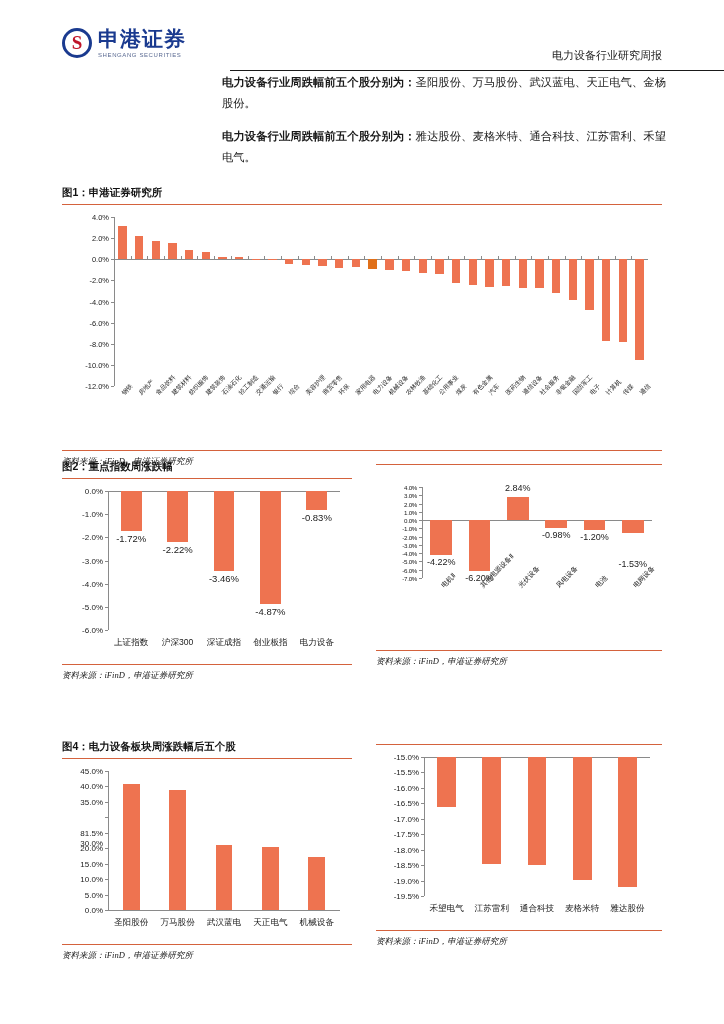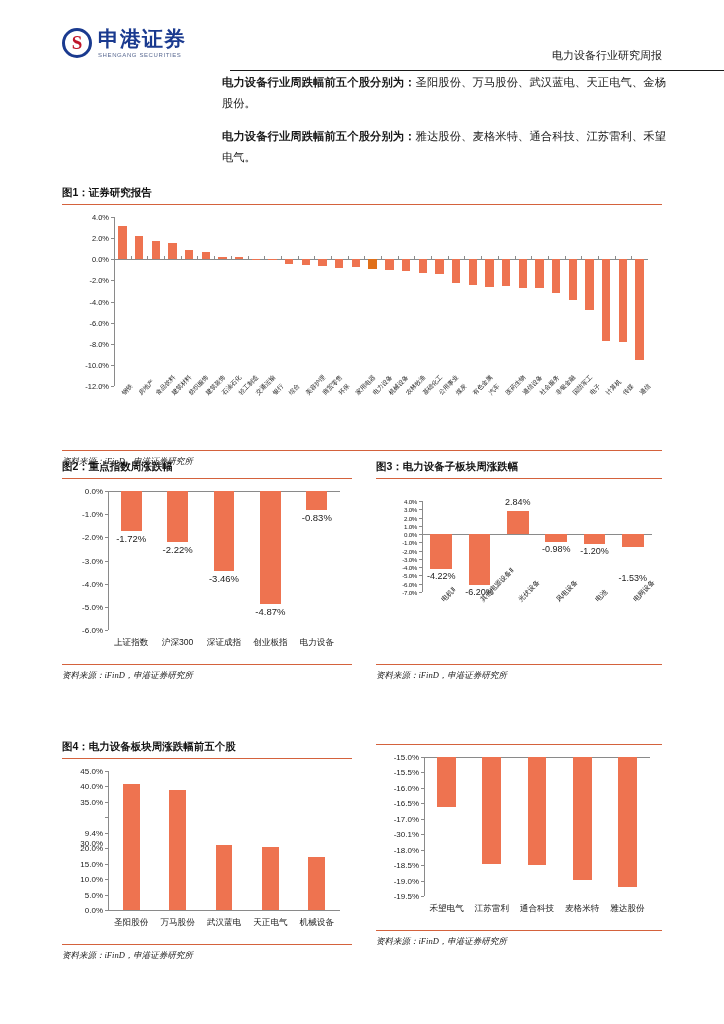--- a/index.html
+++ b/index.html
@@ -84,21 +84,21 @@
 
   <div class="para" id="para1">
     <b>电力设备行业周跌幅前五个股分别为：</b><span>圣阳股份、万马股份、武汉蓝电、天正电气、金杨股份。</span>
   </div>
   <div class="para" id="para2">
     <b>电力设备行业周跌幅前五个股分别为：</b><span>雅达股份、麦格米特、通合科技、江苏雷利、禾望电气。</span>
   </div>
 
   <div class="fig" id="figure-1" style="left:62px; top:186px; width:600px;">
     <div class="fig-title">
-      <span>图1：</span><span>证券研究报告</span>
+      <span>图1：</span><span>申港证券研究所</span>
     </div>
     <div class="fig-rule"></div>
     <div class="plot" id="plot1" style="height:245px;">
         <div class="axis-line" style="left: 52px; top: 12px; width: 1px; height: 169px;"></div>
         <div class="tick" style="left: 49px; top: 12px;"></div>
         <div class="ylab" style="right: 553px; top: 12px; font-size: 7.5px;">4.0%</div>
         <div class="tick" style="left: 49px; top: 33.125px;"></div>
         <div class="ylab" style="right: 553px; top: 33.125px; font-size: 7.5px;">2.0%</div>
         <div class="tick" style="left: 49px; top: 54.25px;"></div>
         <div class="ylab" style="right: 553px; top: 54.25px; font-size: 7.5px;">0.0%</div>
@@ -252,23 +252,20 @@
         <div class="vlabel" style="left: 208.4px; top: 126.822px; font-size: 9.5px; transform: translateX(-50%);">-4.87%</div>
         <div class="bar" title="电力设备 -0.83%" style="left: 244.36px; top: 12px; width: 20.88px; height: 19.2283px;"></div>
         <div class="xlab" style="left: 254.8px; top: 158px; font-size: 8.6px; transform: translateX(-50%);">电力设备</div>
         <div class="vlabel" style="left: 254.8px; top: 33.2283px; font-size: 9.5px; transform: translateX(-50%);">-0.83%</div>
       </div>
     <div class="fig-rule-bottom"></div>
     <div class="fig-src">资料来源：iFinD，申港证券研究所</div>
   </div>
 
   <div class="fig" id="figure-3" style="left:376px; top:460px; width:286px;">
-    <div class="fig-title">
-      <span>图3：</span><span>电力设备子板块周涨跌幅</span>
-    </div>
     <div class="fig-rule"></div>
     <div class="plot" id="plot3" style="height:185px;">
         <div class="axis-line" style="left: 46px; top: 22px; width: 1px; height: 91px;"></div>
         <div class="tick" style="left: 43px; top: 22px;"></div>
         <div class="ylab" style="right: 245px; top: 22px; font-size: 6.2px; letter-spacing: -0.3px;">4.0%</div>
         <div class="tick" style="left: 43px; top: 30.2727px;"></div>
         <div class="ylab" style="right: 245px; top: 30.2727px; font-size: 6.2px; letter-spacing: -0.3px;">3.0%</div>
         <div class="tick" style="left: 43px; top: 38.5455px;"></div>
         <div class="ylab" style="right: 245px; top: 38.5455px; font-size: 6.2px; letter-spacing: -0.3px;">2.0%</div>
         <div class="tick" style="left: 43px; top: 46.8182px;"></div>
@@ -308,35 +305,35 @@
         <div class="bar" title="电网设备 -1.53%" style="left: 246.1px; top: 55.0909px; width: 21.4667px; height: 12.6573px;"></div>
         <div class="xlab rot" style="left: 254.833px; top: 118px; font-size: 6.8px;">电网设备</div>
         <div class="vlabel" style="left: 256.833px; top: 69.7482px; font-size: 9px; transform: translateX(-50%); margin-top: 24px;">-1.53%</div>
       </div>
     <div class="fig-rule-bottom"></div>
     <div class="fig-src">资料来源：iFinD，申港证券研究所</div>
   </div>
 
   <div class="fig" id="figure-4" style="left:62px; top:740px; width:290px;">
     <div class="fig-title">
-      <span>图4：</span><span>电力设备板块周涨跌幅前五个股</span>
+      <span>图4：</span><span>电力设备板块周涨跌幅后五个股</span>
     </div>
     <div class="fig-rule"></div>
     <div class="plot" id="plot4" style="height:185px;">
         <div class="axis-line" style="left: 46px; top: 12px; width: 1px; height: 139px;"></div>
         <div class="tick" style="left: 43px; top: 12px;"></div>
         <div class="ylab" style="right: 249px; top: 12px; font-size: 8px;">45.0%</div>
         <div class="tick" style="left: 43px; top: 27.4444px;"></div>
         <div class="ylab" style="right: 249px; top: 27.4444px; font-size: 8px;">40.0%</div>
         <div class="tick" style="left: 43px; top: 42.8889px;"></div>
         <div class="ylab" style="right: 249px; top: 42.8889px; font-size: 8px;">35.0%</div>
         <div class="tick" style="left: 43px; top: 58.3333px;"></div>
         <div class="ylab" style="right: 249px; top: 58.3333px; font-size: 8px; margin-top: 26px;">30.0%</div>
         <div class="tick" style="left: 43px; top: 73.7778px;"></div>
-        <div class="ylab" style="right: 249px; top: 73.7778px; font-size: 8px;">9.4%</div>
+        <div class="ylab" style="right: 249px; top: 73.7778px; font-size: 8px;">81.5%</div>
         <div class="tick" style="left: 43px; top: 89.2222px;"></div>
         <div class="ylab" style="right: 249px; top: 89.2222px; font-size: 8px;">20.0%</div>
         <div class="tick" style="left: 43px; top: 104.667px;"></div>
         <div class="ylab" style="right: 249px; top: 104.667px; font-size: 8px;">15.0%</div>
         <div class="tick" style="left: 43px; top: 120.111px;"></div>
         <div class="ylab" style="right: 249px; top: 120.111px; font-size: 8px;">10.0%</div>
         <div class="tick" style="left: 43px; top: 135.556px;"></div>
         <div class="ylab" style="right: 249px; top: 135.556px; font-size: 8px;">5.0%</div>
         <div class="tick" style="left: 43px; top: 151px;"></div>
         <div class="ylab" style="right: 249px; top: 151px; font-size: 8px;">0.0%</div>
@@ -364,21 +361,21 @@
         <div class="ylab" style="right: 243px; top: 12px; font-size: 8px;">-15.0%</div>
         <div class="tick" style="left: 45px; top: 27.4444px;"></div>
         <div class="ylab" style="right: 243px; top: 27.4444px; font-size: 8px;">-15.5%</div>
         <div class="tick" style="left: 45px; top: 42.8889px;"></div>
         <div class="ylab" style="right: 243px; top: 42.8889px; font-size: 8px;">-16.0%</div>
         <div class="tick" style="left: 45px; top: 58.3333px;"></div>
         <div class="ylab" style="right: 243px; top: 58.3333px; font-size: 8px;">-16.5%</div>
         <div class="tick" style="left: 45px; top: 73.7778px;"></div>
         <div class="ylab" style="right: 243px; top: 73.7778px; font-size: 8px;">-17.0%</div>
         <div class="tick" style="left: 45px; top: 89.2222px;"></div>
-        <div class="ylab" style="right: 243px; top: 89.2222px; font-size: 8px;">-30.1%</div>
+        <div class="ylab" style="right: 243px; top: 89.2222px; font-size: 8px;">-17.5%</div>
         <div class="tick" style="left: 45px; top: 104.667px;"></div>
         <div class="ylab" style="right: 243px; top: 104.667px; font-size: 8px;">-18.0%</div>
         <div class="tick" style="left: 45px; top: 120.111px;"></div>
         <div class="ylab" style="right: 243px; top: 120.111px; font-size: 8px;">-18.5%</div>
         <div class="tick" style="left: 45px; top: 135.556px;"></div>
         <div class="ylab" style="right: 243px; top: 135.556px; font-size: 8px;">-19.0%</div>
         <div class="tick" style="left: 45px; top: 151px;"></div>
         <div class="ylab" style="right: 243px; top: 151px; font-size: 8px;">-19.5%</div>
         <div class="axis-line" style="left: 48px; top: 12px; width: 226px; height: 1px;"></div>
         <div class="bar" title="禾望电气 -16.62%" style="left: 61.108px; top: 12px; width: 18.984px; height: 50.04px;"></div>

